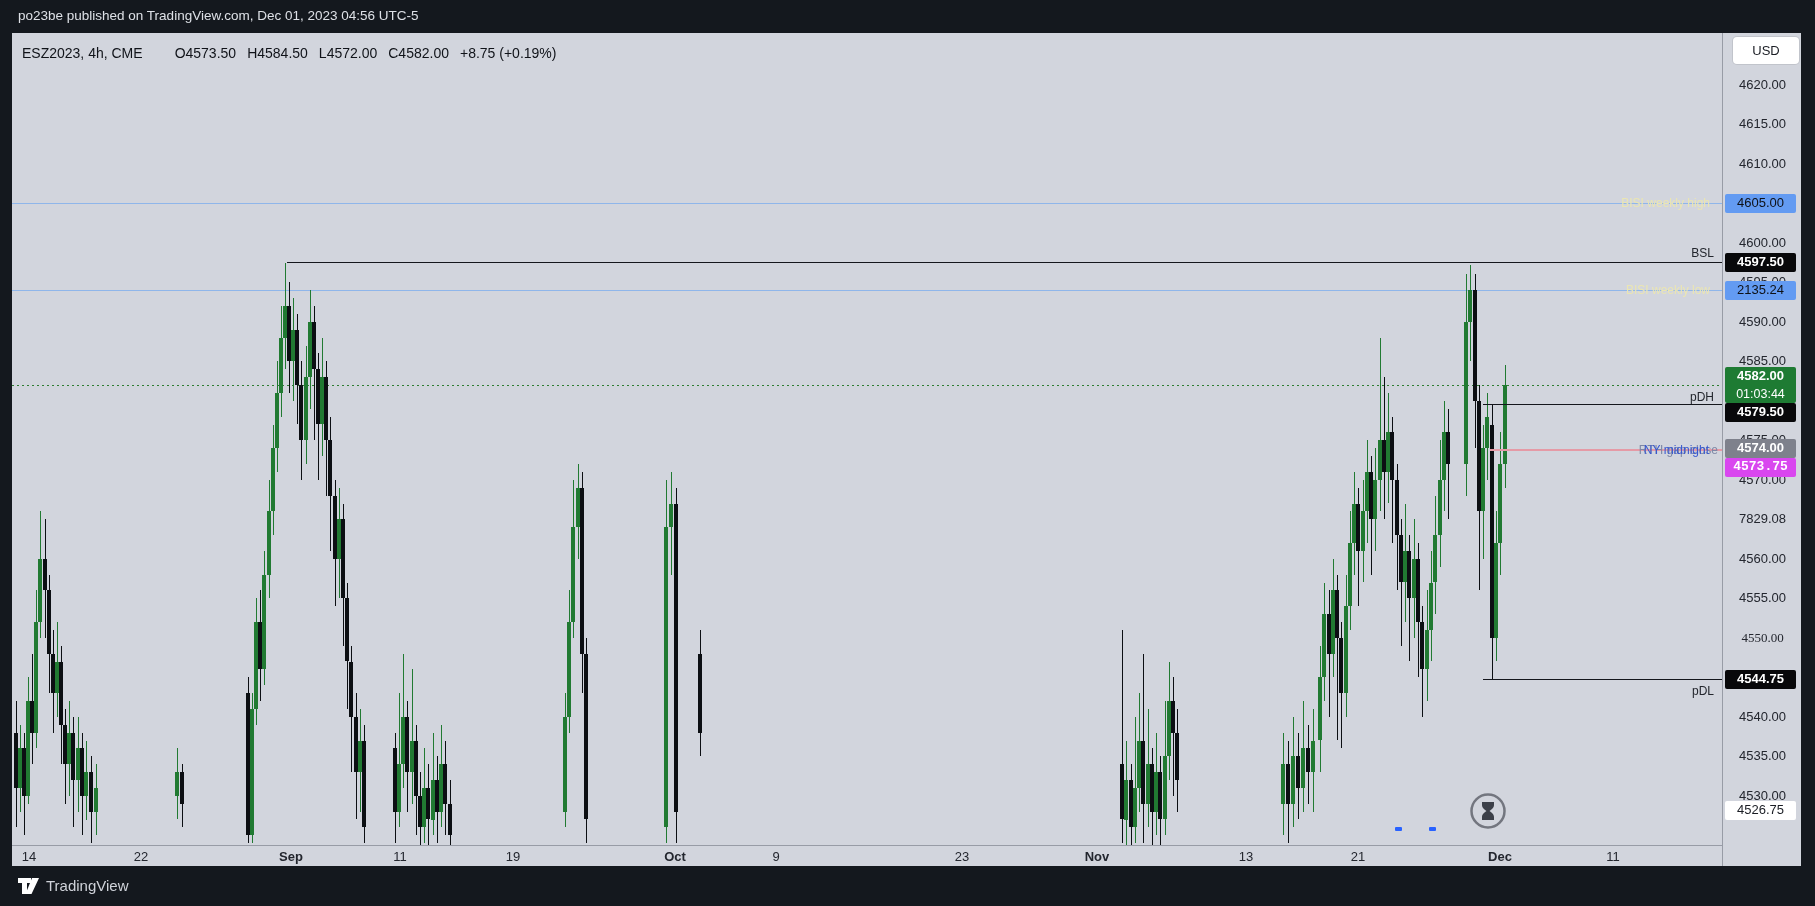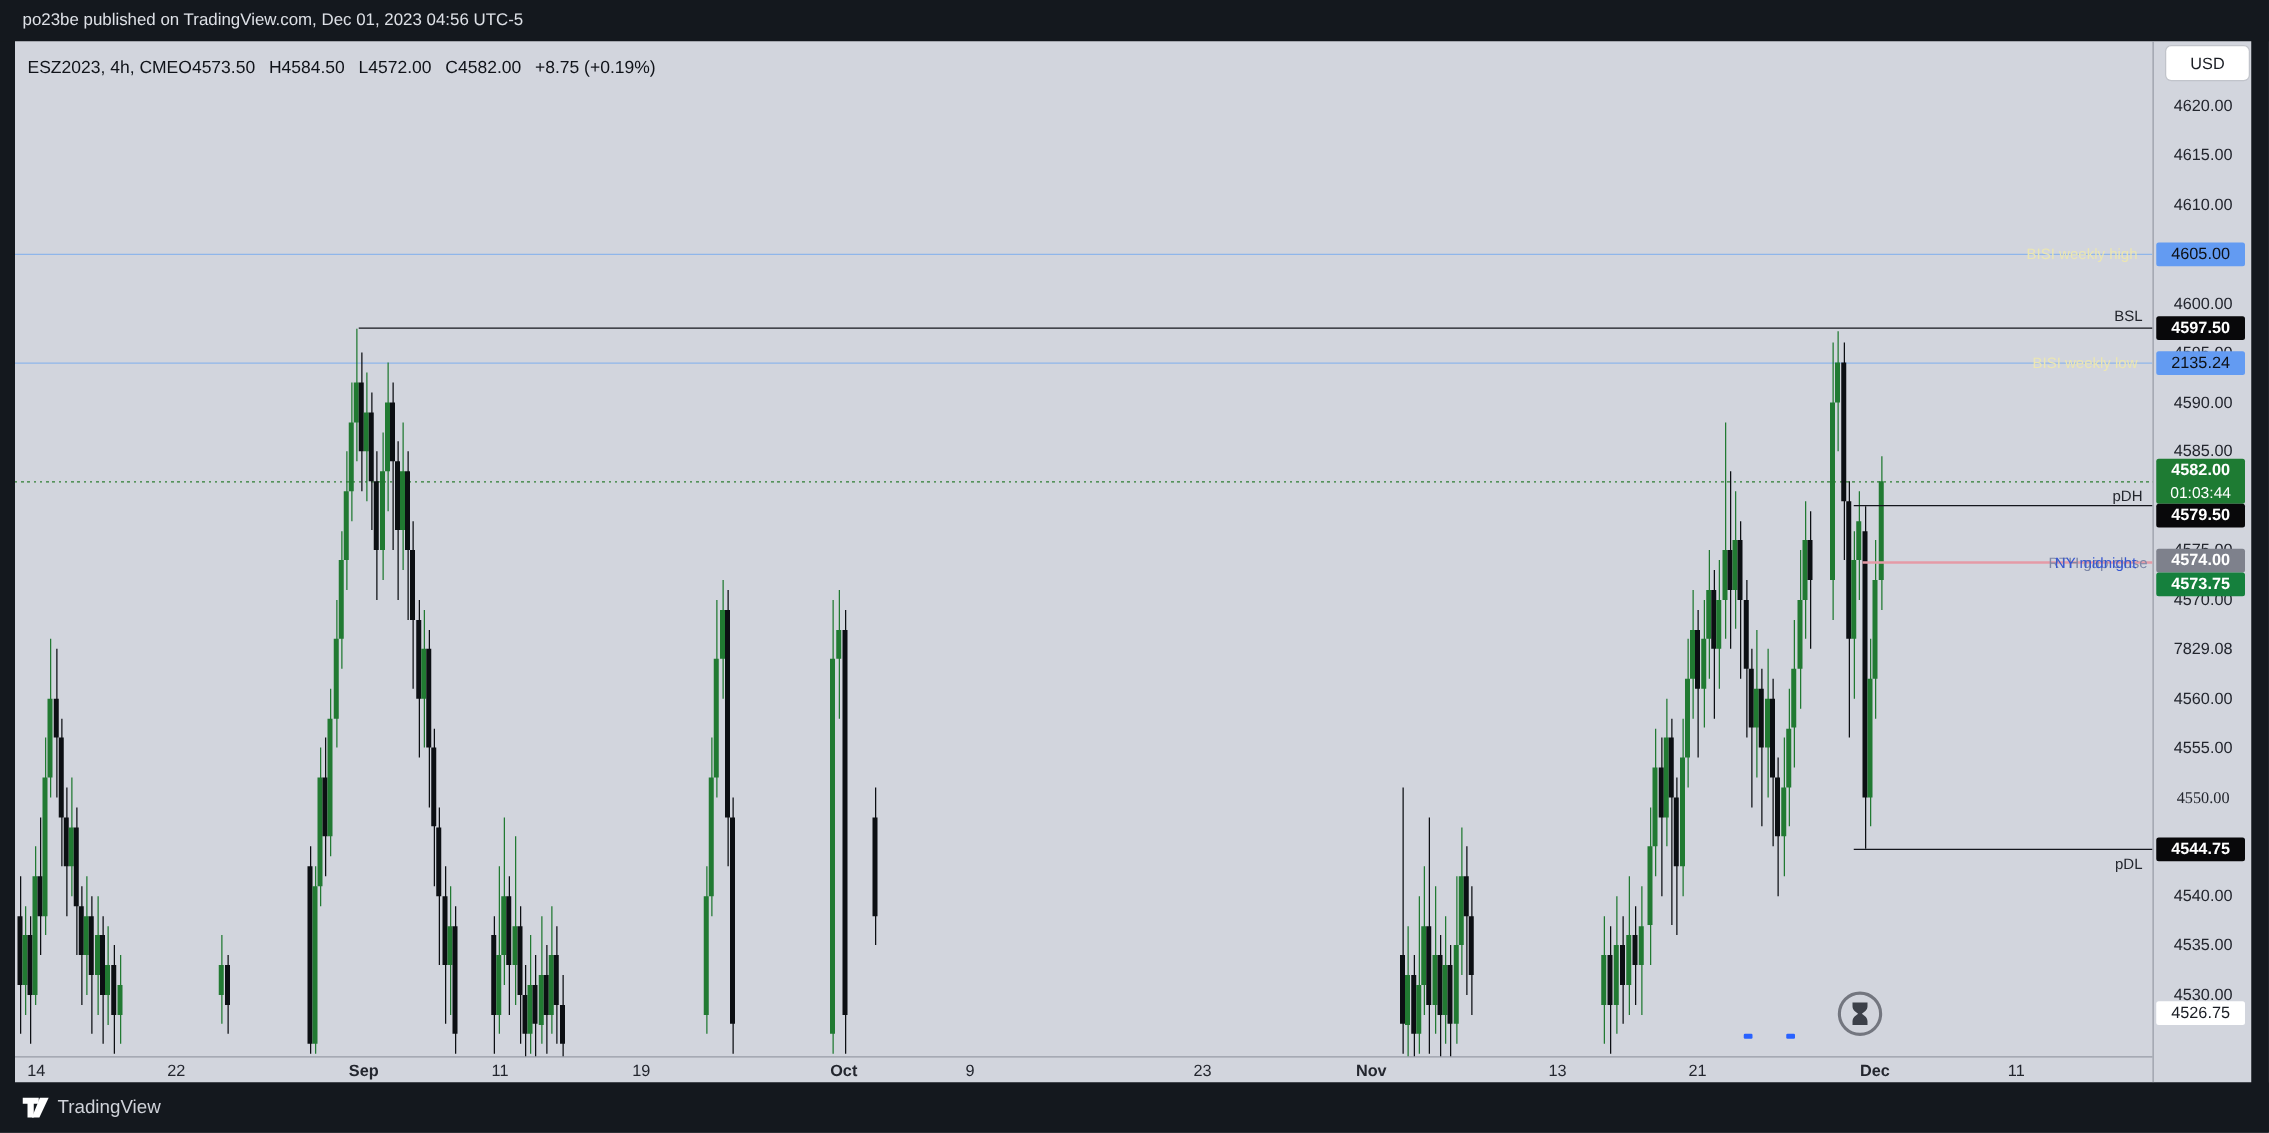--- a/index.html
+++ b/index.html
@@ -5,21 +5,21 @@
   html,body{margin:0;padding:0;background:#14181e;width:1815px;height:906px;overflow:hidden;
     font-family:"Liberation Sans",sans-serif;-webkit-font-smoothing:antialiased;}
   .titlebar{position:absolute;left:0;top:0;width:1815px;height:33px;background:#14181e;}
   .titlebar span{position:absolute;left:18px;top:8px;font-size:13.5px;color:#dde0e6;}
   .panel{position:absolute;left:12px;top:33px;width:1789px;height:833px;background:#d2d5dd;}
   .plot{position:absolute;left:0;top:0;width:1710px;height:812px;overflow:hidden;}
   .axis-col{position:absolute;left:1710px;top:0;width:79px;height:833px;border-left:1px solid #989ca6;overflow:hidden;}
   .time-axis{position:absolute;left:0;top:812px;width:1710px;height:21px;border-top:1px solid #989ca6;overflow:hidden;}
   .legend{position:absolute;left:10px;top:12px;font-size:14px;color:#101319;white-space:nowrap;z-index:40;}
   .legend span{margin-right:11px;}
-  .legend .sym{margin-right:0;}
+  .legend .sym{margin-right:32px;}
   .usd-btn{position:absolute;left:1721px;top:4px;width:66px;height:27px;background:#ffffff;border-radius:4px;
     z-index:60;display:flex;align-items:center;justify-content:center;font-size:13px;color:#1a1d24;
     box-shadow:0 0 0 1px rgba(0,0,0,.08);}
   .tick{position:absolute;left:0;width:79px;text-align:center;font-size:13px;color:#23262e;height:14px;line-height:14px;}
   .badge{position:absolute;left:2px;width:71px;border-radius:2px;text-align:center;font-size:13px;font-weight:bold;z-index:10;}
   .badge .b2{font-weight:normal;font-size:12.5px;}
   .lvl{position:absolute;}
   .lvl-label{position:absolute;white-space:nowrap;z-index:5;}
   .candle-wick{position:absolute;width:1px;}
   .candle-body{position:absolute;width:4px;}
@@ -356,21 +356,21 @@
       <div class="tick" style="top: 597.8px; font-family: Liberation Serif, serif;">4550.00</div>
       <div class="tick" style="top: 676.8px;">4540.00</div>
       <div class="tick" style="top: 716.3px;">4535.00</div>
       <div class="tick" style="top: 755.8px;">4530.00</div>
       <div class="badge" style="background: rgb(99, 155, 242); color: rgb(14, 17, 22); font-weight: normal; top: 160.5px; height: 19px; line-height: 18px;">4605.00</div>
       <div class="badge" style="background: rgb(8, 8, 10); color: rgb(255, 255, 255); top: 219.5px; height: 19px; line-height: 18px;">4597.50</div>
       <div class="badge" style="background: rgb(99, 155, 242); color: rgb(14, 17, 22); font-weight: normal; top: 247.5px; height: 19px; line-height: 18px;">2135.24</div>
       <div class="badge" style="background: rgb(30, 123, 51); color: rgb(255, 255, 255); top: 334px; height: 36px; line-height: 18px;">4582.00<div class="b2">01:03:44</div></div>
       <div class="badge" style="background: rgb(8, 8, 10); color: rgb(255, 255, 255); top: 369.5px; height: 19px; line-height: 18px;">4579.50</div>
       <div class="badge" style="background: rgb(126, 129, 140); color: rgb(255, 255, 255); top: 405.5px; height: 19px; line-height: 18px;">4574.00</div>
-      <div class="badge" style="background: #15803d; color: rgb(255, 255, 255); top: 424.5px; height: 19px; line-height: 18px;">4573.75</div>
+      <div class="badge" style="background: #d946ef; color: rgb(255, 255, 255); top: 424.5px; height: 19px; line-height: 18px; font-family: Liberation Mono, monospace;">4573.75</div>
       <div class="badge" style="background: rgb(8, 8, 10); color: rgb(255, 255, 255); top: 636.5px; height: 19px; line-height: 18px;">4544.75</div>
       <div class="badge" style="background: rgb(255, 255, 255); color: rgb(26, 29, 36); font-weight: normal; top: 767.5px; height: 19px; line-height: 18px;">4526.75</div>
     </div>
 
   <div class="usd-btn">
     <span>USD</span>
   </div>
 
   <div class="time-axis" id="taxis">
       <div class="tlab" style="left: 17px;">14</div>

